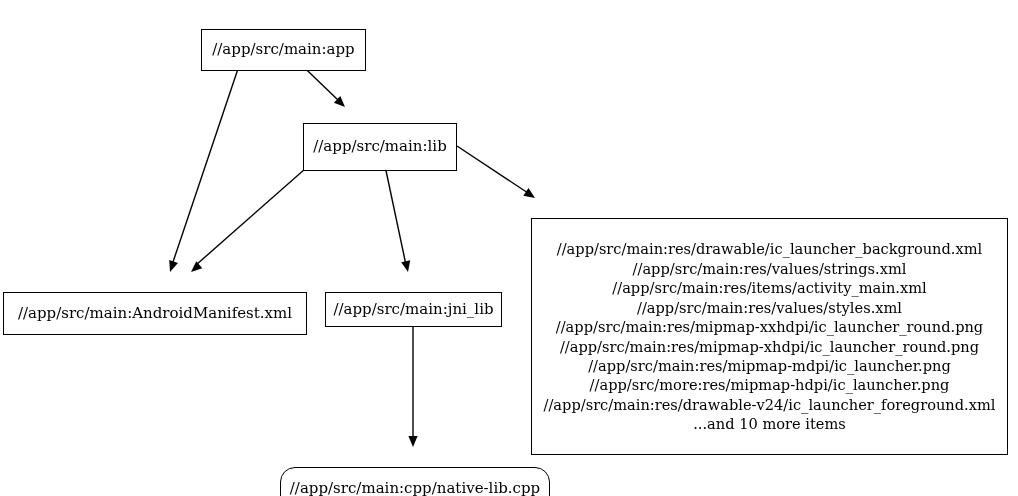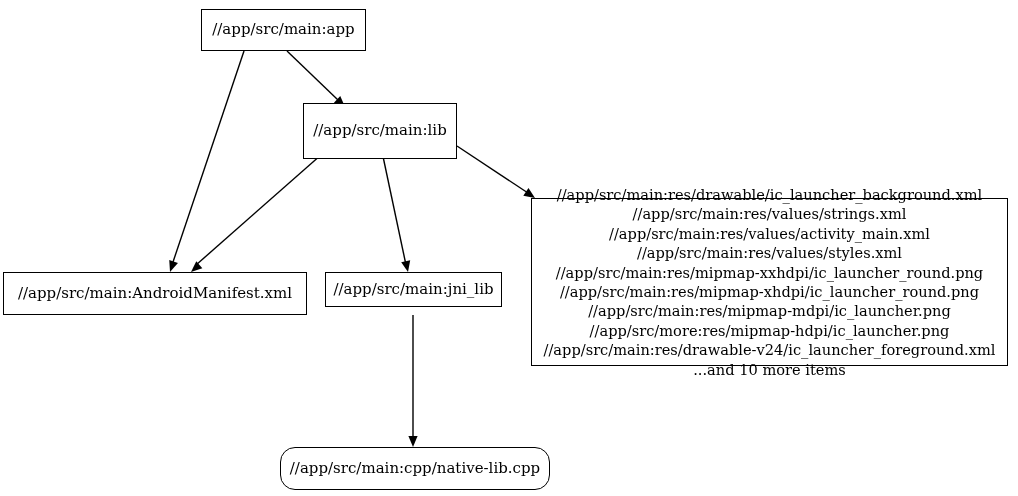--- a/index.html
+++ b/index.html
@@ -31,20 +31,21 @@
     background: #ffffff;
     display: flex;
     align-items: center;
     justify-content: center;
     text-align: center;
     color: #000000;
     font-family: "DejaVu Serif", "Liberation Serif", serif;
     font-size: 15px;
     line-height: 19.5px;
     white-space: nowrap;
+    margin-top: 20px;
   }
   .node.multiline {
     white-space: normal;
     line-height: 19.4px;
     font-size: 14.6px;
   }
   .node .label {
     display: block;
     width: 100%;
   }
@@ -71,41 +72,41 @@
         <polygon points="535,198 523.3082993459292,195.66245089557498 528.45287405786,188.03530522806858" fill="#000000"></polygon>
         <path d="M 413,315 L 413,440" stroke="#000000" stroke-width="1.4" fill="none"></path>
         <polygon points="413,447 408.4,436 417.6,436" fill="#000000"></polygon>
       </g>
   </svg>
 
   <div class="node" style="left: 201px; top: 9px; width: 165px; height: 42px; background: rgb(255, 255, 255); border-color: rgb(0, 0, 0); color: rgb(0, 0, 0);">
     <span class="label">//app/src/main:app</span>
   </div>
 
-  <div class="node" style="left: 303px; top: 103px; width: 154px; height: 56px; background: rgb(255, 255, 255); border-color: rgb(0, 0, 0); color: rgb(0, 0, 0);">
+  <div class="node" style="left: 303px; top: 103px; width: 154px; height: 48px; background: rgb(255, 255, 255); border-color: rgb(0, 0, 0); color: rgb(0, 0, 0);">
     <span class="label">//app/src/main:lib</span>
   </div>
 
   <div class="node" style="left: 3px; top: 272px; width: 304px; height: 43px; background: rgb(255, 255, 255); border-color: rgb(0, 0, 0); color: rgb(0, 0, 0);">
     <span class="label">//app/src/main:AndroidManifest.xml</span>
   </div>
 
   <div class="node" style="left: 325px; top: 272px; width: 177px; height: 35px; background: rgb(255, 255, 255); border-color: rgb(0, 0, 0); color: rgb(0, 0, 0);">
     <span class="label">//app/src/main:jni_lib</span>
   </div>
 
   <div class="node" style="left: 280px; top: 447px; width: 270px; height: 43px; background: rgb(255, 255, 255); border-color: rgb(0, 0, 0); color: rgb(0, 0, 0); border-radius: 15px;">
     <span class="label">//app/src/main:cpp/native-lib.cpp</span>
   </div>
 
-  <div class="node multiline" style="left: 531px; top: 198px; width: 477px; height: 168px; background: rgb(255, 255, 255); border-color: rgb(0, 0, 0); color: rgb(0, 0, 0);">
+  <div class="node multiline" style="left: 531px; top: 198px; width: 477px; height: 237px; background: rgb(255, 255, 255); border-color: rgb(0, 0, 0); color: rgb(0, 0, 0);">
     <span class="label">
         <span class="line">//app/src/main:res/drawable/ic_launcher_background.xml</span>
         <span class="line">//app/src/main:res/values/strings.xml</span>
-        <span class="line">//app/src/main:res/values/activity_main.xml</span>
+        <span class="line">//app/src/main:res/items/activity_main.xml</span>
         <span class="line">//app/src/main:res/values/styles.xml</span>
         <span class="line">//app/src/main:res/mipmap-xxhdpi/ic_launcher_round.png</span>
         <span class="line">//app/src/main:res/mipmap-xhdpi/ic_launcher_round.png</span>
         <span class="line">//app/src/main:res/mipmap-mdpi/ic_launcher.png</span>
         <span class="line">//app/src/more:res/mipmap-hdpi/ic_launcher.png</span>
         <span class="line">//app/src/main:res/drawable-v24/ic_launcher_foreground.xml</span>
         <span class="line">...and 10 more items</span>
       </span>
   </div>
 

